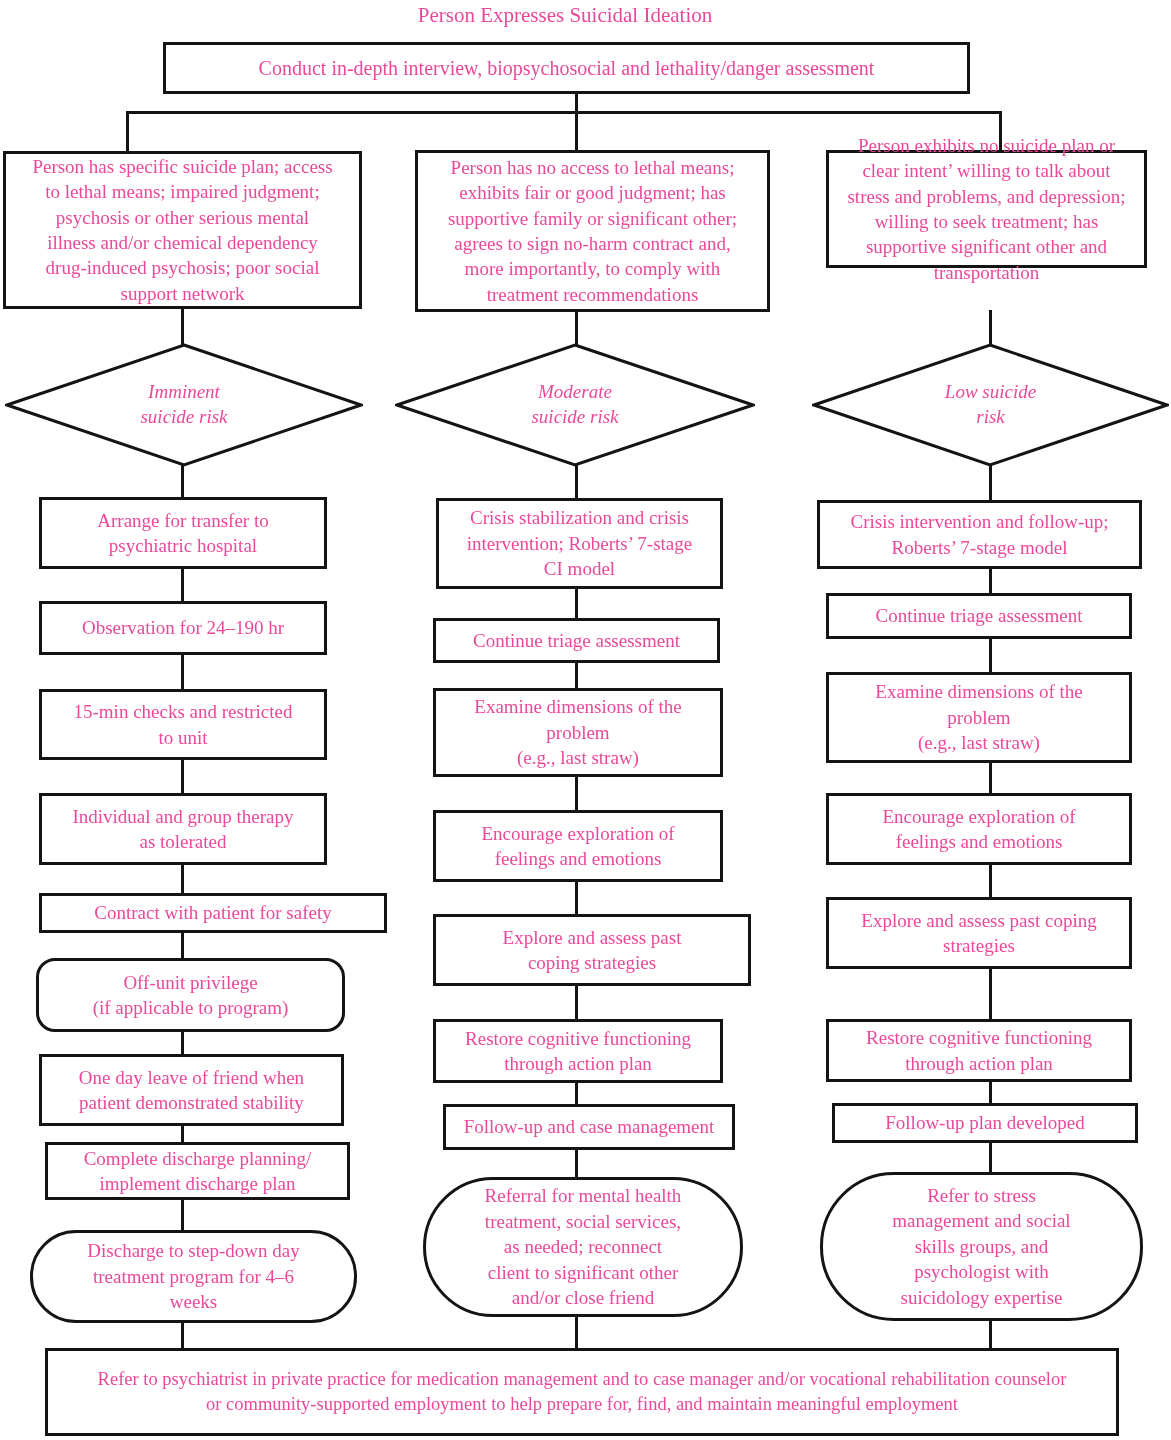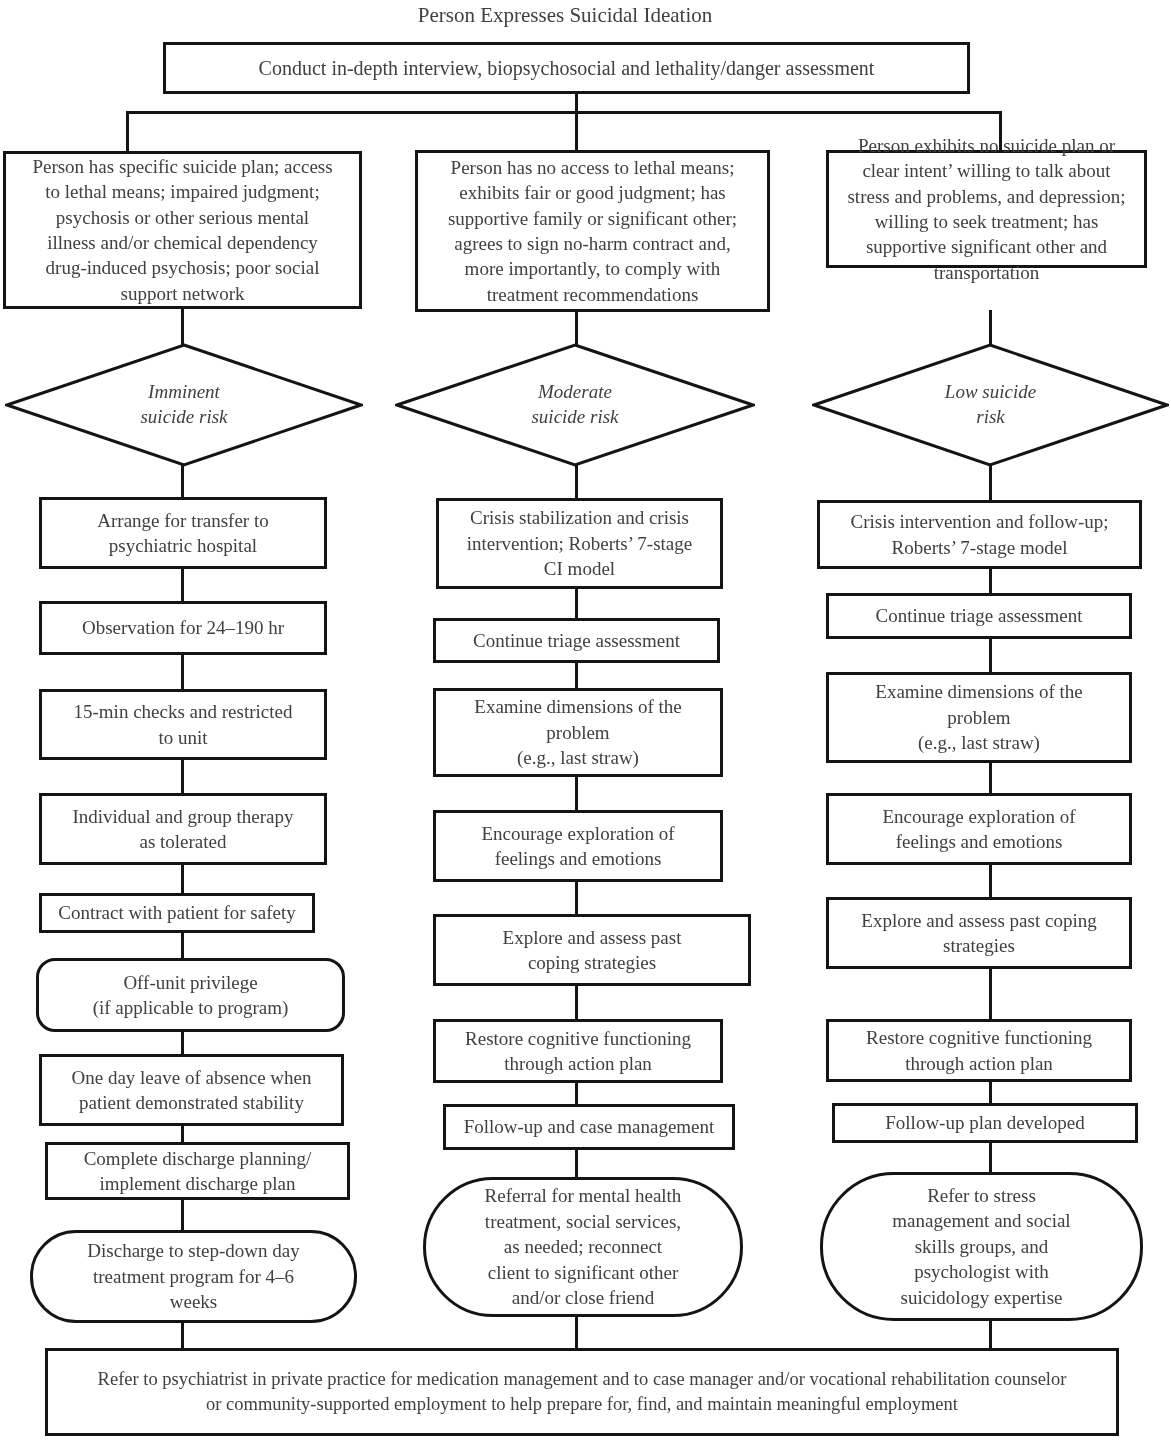--- a/index.html
+++ b/index.html
@@ -1,21 +1,21 @@
 <!DOCTYPE html>
 <html><head>
 <meta charset="utf-8">
 <style>
   html,body { margin:0; padding:0; background:#ffffff; }
   #canvas {
     position:relative;
     width:1171px; height:1440px;
     background:#ffffff;
     font-family:"Liberation Serif","DejaVu Serif",serif;
-    color:#404040;
+    color:#ec4899;
     overflow:hidden;
   }
   .line {
     position:absolute;
     background:#141414;
     z-index:1;
   }
   .box {
     position:absolute;
     box-sizing:border-box;
@@ -118,24 +118,24 @@
 risk</div>
   </div>
 
   <div class="box" style="left:39px; top:497px;  width:288px; height:72px;">Arrange for transfer to
 psychiatric hospital</div>
   <div class="box" style="left:39px; top:601px;  width:288px; height:54px;">Observation for 24–190 hr</div>
   <div class="box" style="left:39px; top:689px;  width:288px; height:71px;">15-min checks and restricted
 to unit</div>
   <div class="box" style="left:39px; top:793px;  width:288px; height:72px;">Individual and group therapy
 as tolerated</div>
-  <div class="box" style="left:39px; top:893px;  width:276px; height:40px;">Contract with patient for safety</div>
+  <div class="box" style="left:39px; top:893px;  width:348px; height:40px;">Contract with patient for safety</div>
   <div class="box" style="left:36px; top:958px;  width:309px; height:74px;border-radius:19px;">Off-unit privilege
 (if applicable to program)</div>
-  <div class="box" style="left:39px; top:1054px; width:305px; height:72px;">One day leave of absence when
+  <div class="box" style="left:39px; top:1054px; width:305px; height:72px;">One day leave of friend when
 patient demonstrated stability</div>
   <div class="box" style="left:45px; top:1142px; width:305px; height:58px;">Complete discharge planning/
 implement discharge plan</div>
   <div class="box stadium-l" style="left:30px; top:1230px; width:327px; height:93px;">Discharge to step-down day
 treatment program for 4–6
 weeks</div>
 
   <div class="box" style="left:436px; top:498px;  width:287px; height:91px;">Crisis stabilization and crisis
 intervention; Roberts’ 7-stage
 CI model</div>

